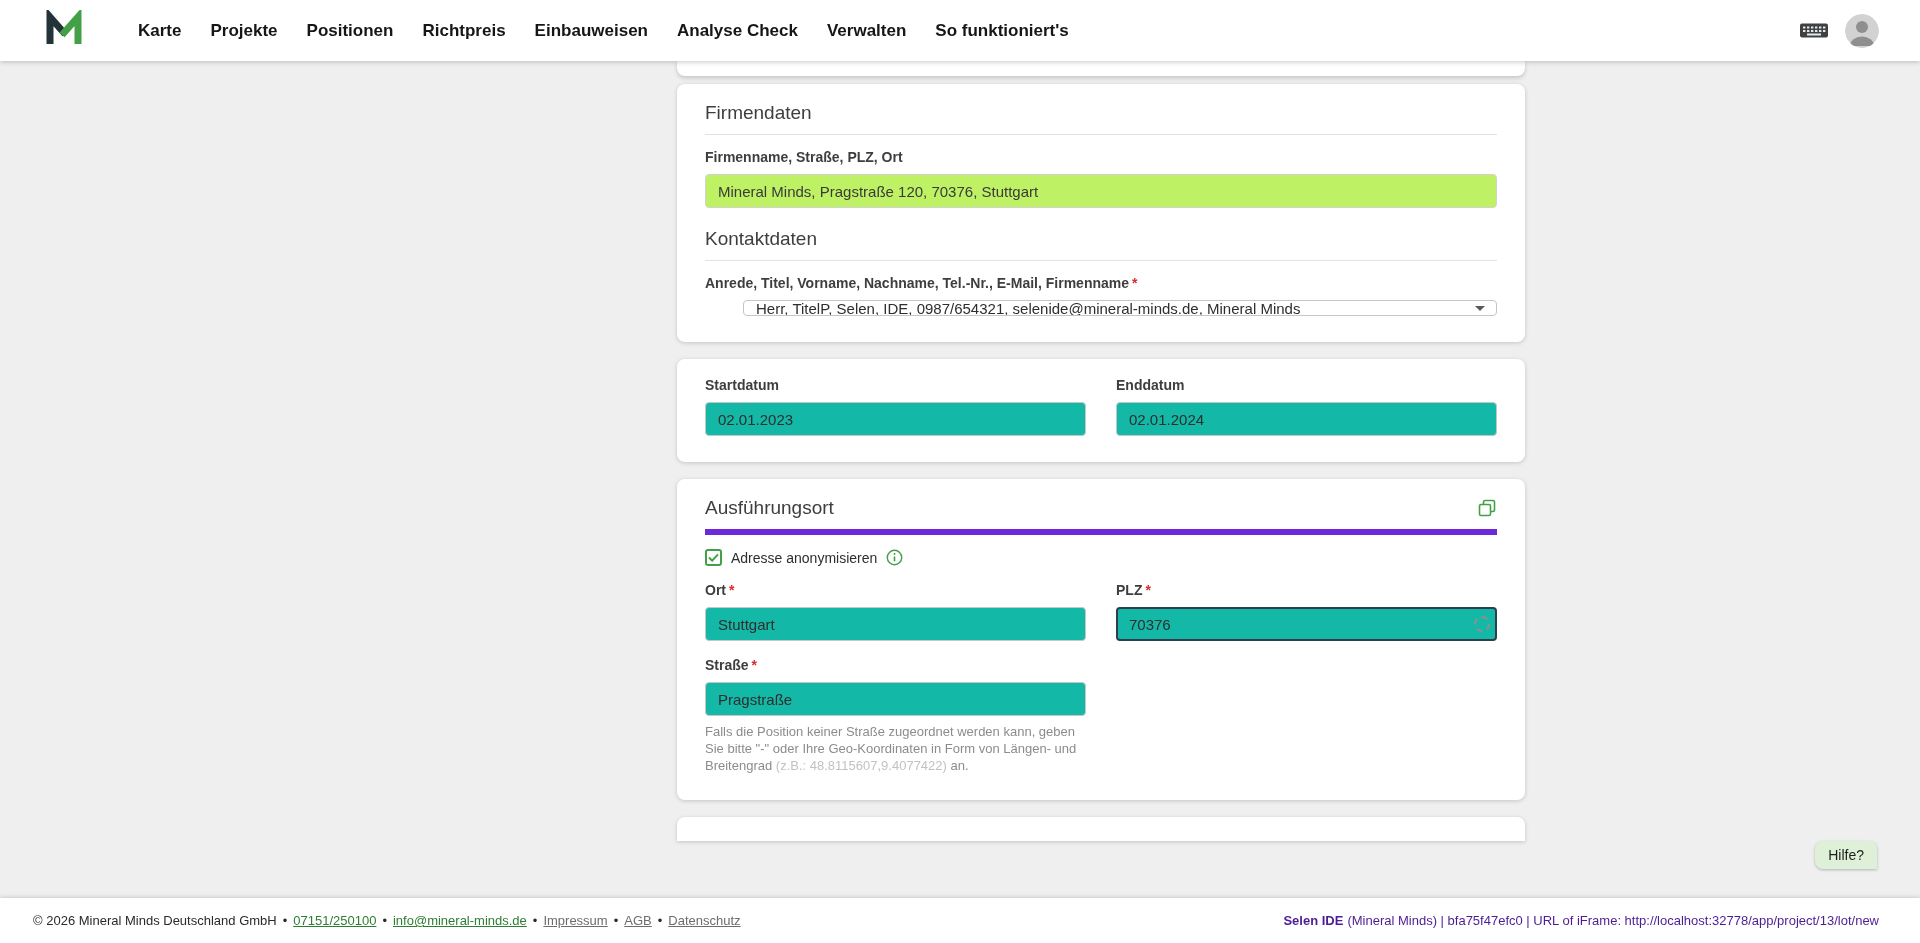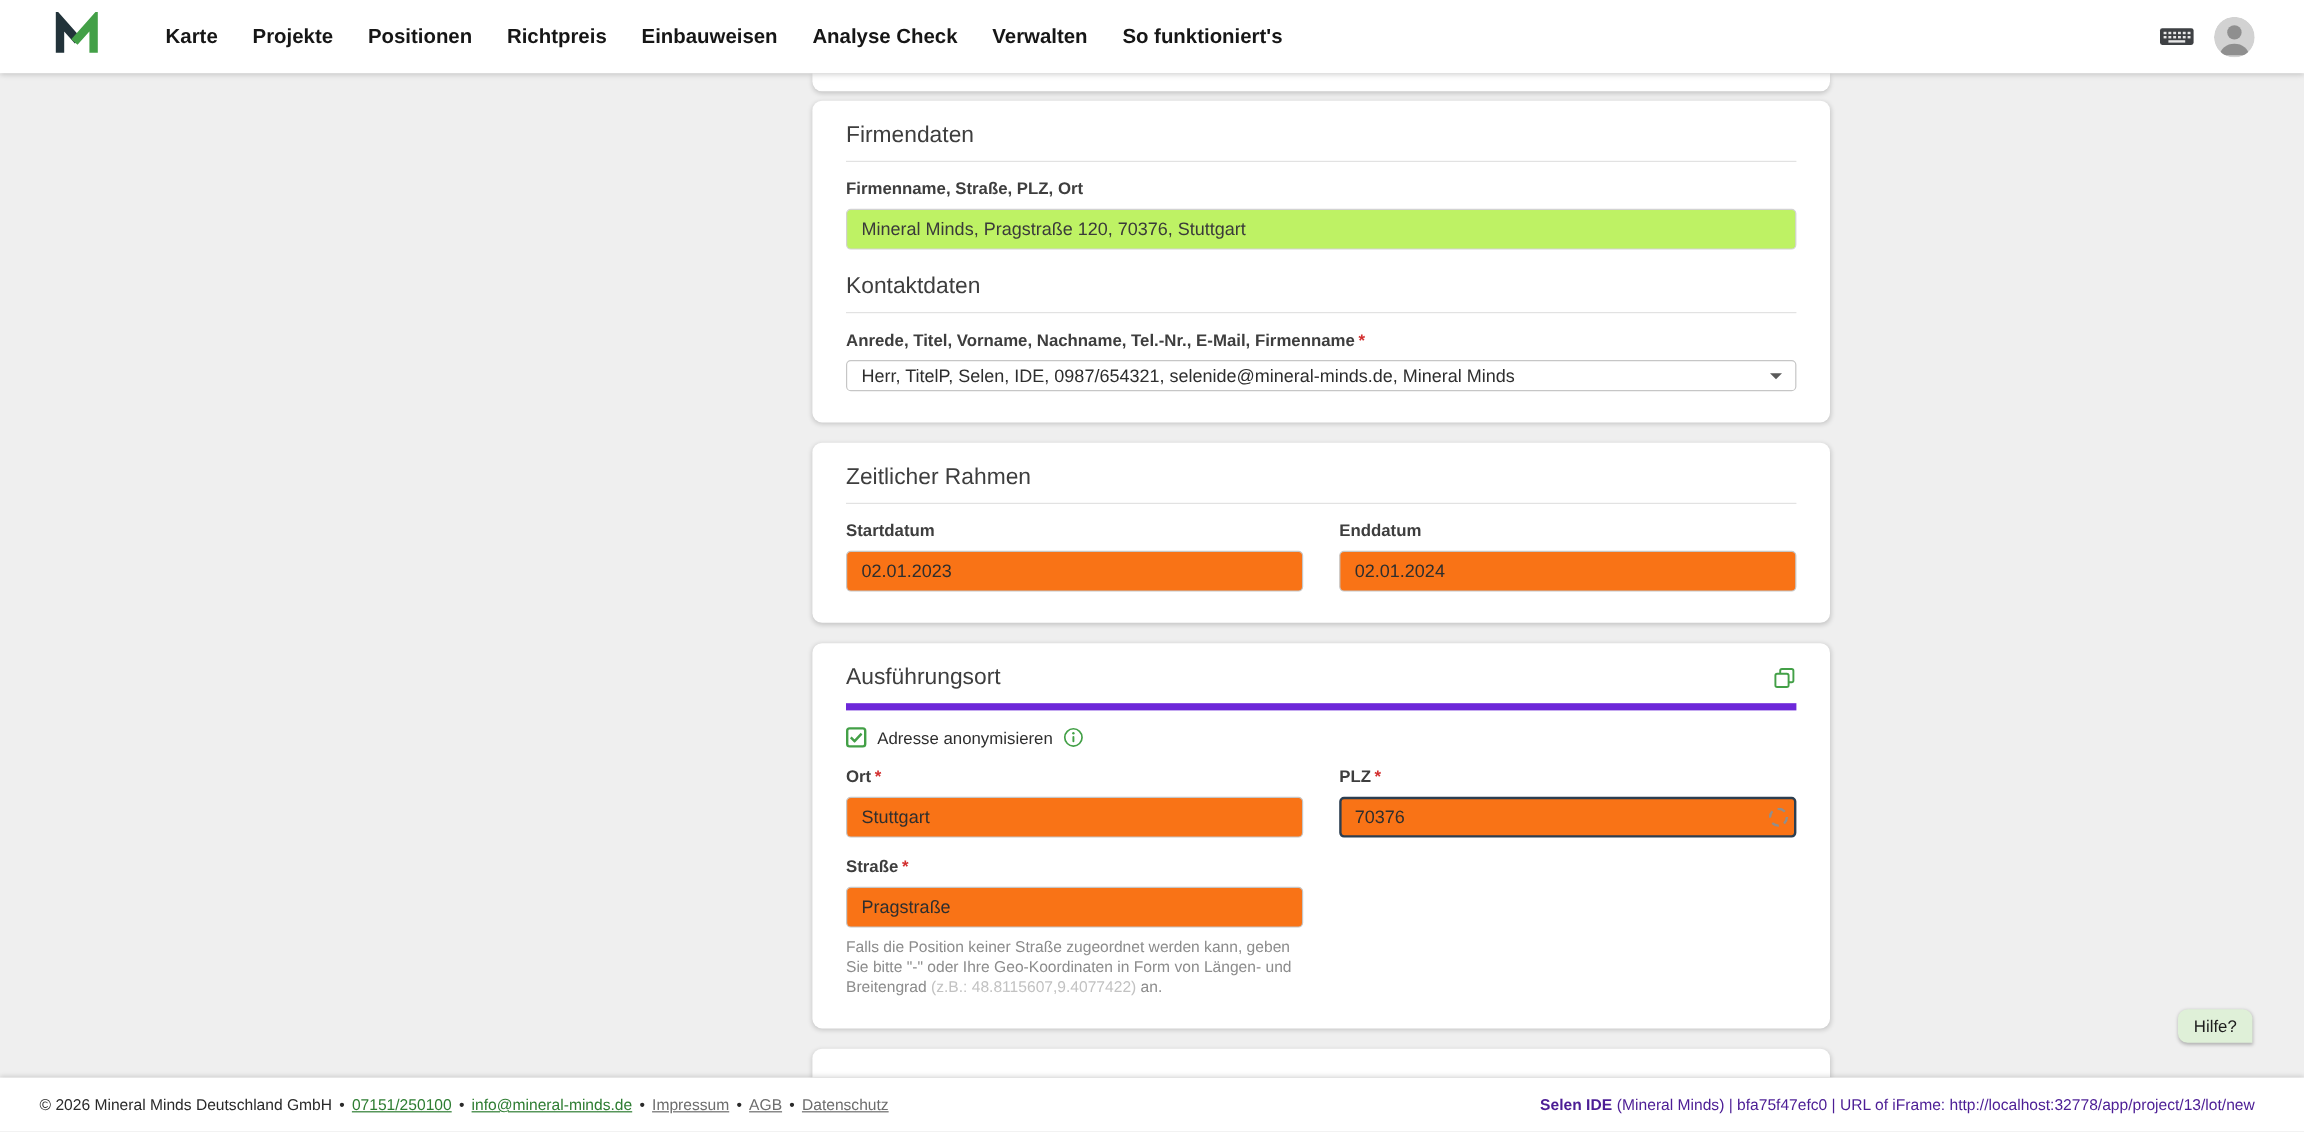--- a/index.html
+++ b/index.html
@@ -22,26 +22,26 @@
   .card { background:#fff; border-radius:8px; box-shadow:0 1px 4px rgba(0,0,0,.18); padding:18px 28px 26px; margin-bottom:17px; }
   .card-fragment-bottom { height:24px; background:#fff; border-radius:8px 8px 0 0; box-shadow:0 1px 4px rgba(0,0,0,.18); }
 
   .section-title { font-size:19px; font-weight:400; color:#3e3e3e; padding-bottom:10px; border-bottom:1px solid #e2e2e2; margin-bottom:14px; }
   .card-head { display:flex; justify-content:space-between; align-items:center; padding-bottom:10px; border-bottom:6px solid #6d28d9; margin-bottom:14px; }
   .head-title { font-size:19px; font-weight:400; color:#3e3e3e; }
 
   .field-label { font-size:14px; font-weight:700; color:#3e3e3e; margin-bottom:9px; }
   .req { color:#d32f2f; margin-left:3px; }
 
-  .text-input { display:block; width:100%; height:34px; border:1px solid #c6c6c6; border-radius:4px; padding:0 12px; font-size:15px; color:#2e2e2e; background:#f97316; font-family:"Liberation Sans", sans-serif; outline:none; }
+  .text-input { display:block; width:100%; height:34px; border:1px solid #c6c6c6; border-radius:4px; padding:0 12px; font-size:15px; color:#2e2e2e; background:#14b8a6; font-family:"Liberation Sans", sans-serif; outline:none; }
   .text-input.disabled { background:#bef264; border-color:#d2d2d2; color:#3a3a3a; }
   .text-input.focused { border:2px solid #2c3e50; padding:0 11px; }
   .mb20 { margin-bottom:20px; }
 
-  .select { position:relative; height:26px; border:1px solid #c6c6c6; border-radius:4px; display:flex; align-items:center; padding:0 32px 0 12px; font-size:15px; color:#2e2e2e; cursor:pointer; background:#fff; white-space:nowrap; overflow:hidden; }
+  .select { position:relative; height:16px; border:1px solid #c6c6c6; border-radius:4px; display:flex; align-items:center; padding:0 32px 0 12px; font-size:15px; color:#2e2e2e; cursor:pointer; background:#fff; white-space:nowrap; overflow:hidden;margin-left:38px; }
   .caret { position:absolute; right:11px; top:50%; margin-top:-2px; width:0; height:0; border-left:5px solid transparent; border-right:5px solid transparent; border-top:5px solid #5a5a5a; }
 
   .grid2 { display:grid; grid-template-columns:1fr 1fr; column-gap:30px; row-gap:16px; align-items:start; }
 
   .checkbox-row { display:flex; align-items:center; gap:9px; margin-bottom:16px; }
   .checkbox { width:17px; height:17px; border:2px solid #43a047; border-radius:3px; background:#fff; display:flex; align-items:center; justify-content:center; cursor:pointer; flex:none; }
   .checkbox-label { font-size:14px; color:#2e2e2e; }
   .info-btn { display:flex; cursor:pointer; }
   .copy-btn { display:flex; cursor:pointer; }
 
@@ -131,21 +131,20 @@
     <div class="field-label">
       <span>Anrede, Titel, Vorname, Nachname, Tel.-Nr., E-Mail, Firmenname</span><span class="req">*</span>
     </div>
     <div class="select">
       <span>Herr, TitelP, Selen, IDE, 0987/654321, selenide@mineral-minds.de, Mineral Minds</span>
       <span class="caret"></span>
     </div>
   </section>
 
   <section class="card">
-    <h2 class="section-title">Zeitlicher Rahmen</h2>
     <div class="grid2">
       <div>
         <div class="field-label">
           <span>Startdatum</span>
         </div>
         <input class="text-input" value="02.01.2023" style="">
       </div>
       <div>
         <div class="field-label">
           <span>Enddatum</span>

